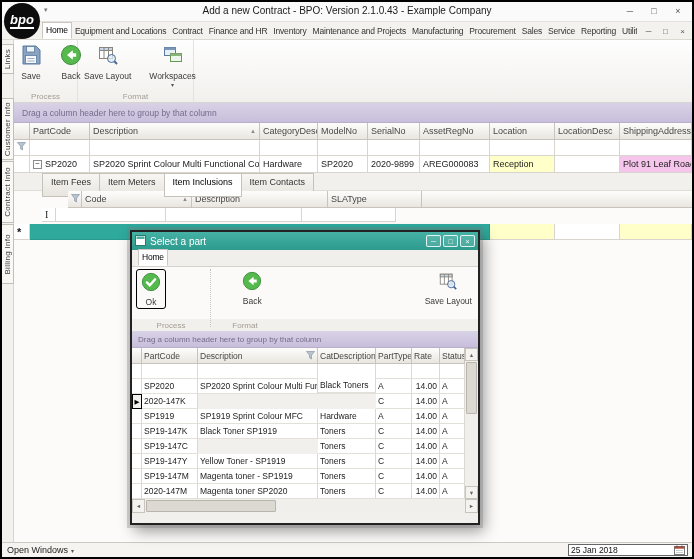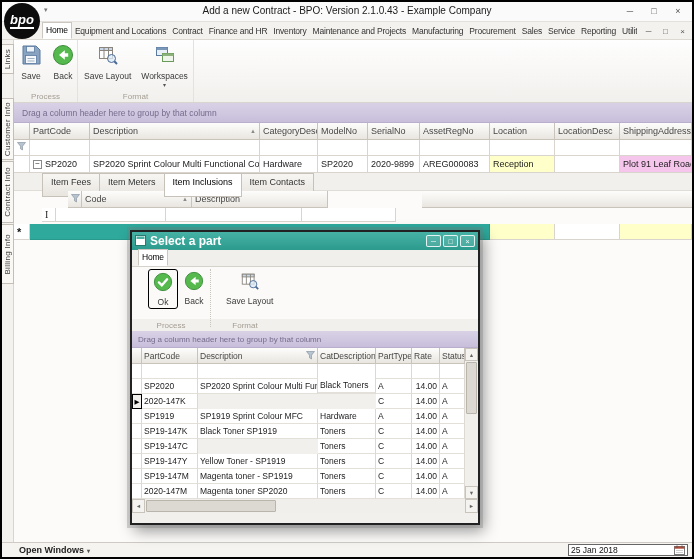--- a/index.html
+++ b/index.html
@@ -18,21 +18,21 @@
   
   .tabrow { position:absolute; left:0; top:20px; right:0; height:18px; background:#f4f2ef; border-bottom:1px solid #dcd8d2; display:flex; align-items:flex-end; padding-left:40px; overflow:hidden; }
   .rtab { font-size:8.5px; letter-spacing:-0.2px; padding:0 3px; line-height:15px; color:#333; white-space:nowrap; }
   .rtab.active { background:#fff; border:1px solid #cbc7c0; border-bottom-color:#fff; color:#000; }
   .mdi { position:absolute; top:21px; right:2px; height:16px; display:flex; gap:2px; align-items:center; background:#f4f2ef; z-index:3; padding-left:4px; }
   .mdi span { width:15px; text-align:center; font-size:8px; color:#555; }
 
   
   .ribbon { position:absolute; left:12px; top:38px; right:0; height:63px; background:linear-gradient(#fefefe,#f2f0ed); border-bottom:1px solid #d8d4ce; }
   .rgroup { position:absolute; top:0; height:62px; border-right:1px solid #e5e2dc; }
-  .btnrow { display:flex; padding:2px 2px 0 2px; gap:2px; }
+  .btnrow { display:flex; padding:2px 2px 0 2px; gap:10px;justify-content:space-between; }
   .bigbtn { display:flex; flex-direction:column; align-items:center; padding:2px 4px 1px 4px; border-radius:3px; }
   .bigbtn .bl { font-size:8.5px; color:#3a3a3a; margin-top:1px; white-space:nowrap; }
   .bigbtn .drop { font-size:6px; color:#555; }
   .bigbtn.focus { border:1px solid #000; }
   .glabel { position:absolute; bottom:1px; left:0; right:0; text-align:center; font-size:8px; color:#a39d93; }
 
   
   .sidebar { position:absolute; left:0; top:38px; width:12px; height:502px; background:#f4f2ef; border-right:1px solid #d8d4ce; }
   .vtab { position:absolute; left:0; width:12px; background:#faf8f5; border:1px solid #c3bfb6; border-left:none; display:flex; align-items:center; justify-content:center; }
   .vtab span { writing-mode:vertical-rl; transform:rotate(180deg); font-size:8px; color:#3e3e3e; letter-spacing:.3px; white-space:nowrap; }
@@ -56,29 +56,29 @@
   .dtstrip { position:absolute; left:12px; top:171px; width:678px; height:18px; background:#f2f0ec; border-bottom:1px solid #e0ddd7; }
   .dtabs { position:absolute; left:40px; top:171px; height:24px; display:flex; }
   .dtab { padding:0 8px; line-height:16px; font-size:9px; border:1px solid #c6c2ba; background:linear-gradient(#f8f6f3,#e8e5df); color:#333; margin-right:-1px; white-space:nowrap; }
   .dtab.active { background:#fff; color:#000; z-index:2; }
   .rowshdr { top:189px; height:17px;margin-left:26px; } .rowsins { top:206px; height:14px; }
   .s0{left:40px;width:14px} .s1{left:54px;width:110px} .s2{left:164px;width:136px} .s3{left:300px;width:94px} .s4{left:394px;width:296px}
   .insI { font-family:"Liberation Serif", serif; font-size:10px; color:#222; }
 
   
   .statusbar { position:absolute; left:0; right:0; bottom:0; height:15px; background:#f6f4f1; border-top:1px solid #cfcbc4; display:flex; align-items:center; }
-  .openwin { display:flex; align-items:center; gap:3px; padding-left:17px; font-size:9px; color:#222;font-weight:bold; }
+  .openwin { display:flex; align-items:center; gap:3px; padding-left:5px; font-size:9px; color:#222; }
   .openwin .drop { font-size:6px; color:#555; }
   .datefield { position:absolute; right:4px; top:1px; width:120px; height:12px; border:1px solid #666; background:#fff; display:flex; align-items:center; padding:0 2px; font-size:8.5px; color:#111; }
   .datefield .cal { margin-left:auto; display:flex; }
 
   
   .dialog { position:absolute; left:128px; top:228px; width:350px; height:295px; border:2px solid #222; background:#f2f0ed; z-index:20; box-shadow:0 0 0 3px rgba(120,120,120,.30), 4px 6px 14px rgba(0,0,0,.40); overflow:hidden; }
   .dtitle { position:absolute; left:0; top:0; right:0; height:18px; background:linear-gradient(#45b2a5,#2d9a8e); display:flex; align-items:center; padding:0 3px; gap:4px; }
-  .dtitle .t { color:#fff; font-size:12px; font-weight:bold; flex:1; }
+  .dtitle .t { color:#fff; font-size:10px; font-weight:normal; flex:1; }
   .dctl { display:flex; gap:2px; }
   .dctl span { width:15px; height:12px; border:1px solid rgba(255,255,255,.85); border-radius:2px; background:rgba(255,255,255,.12); display:flex; align-items:center; justify-content:center; font-size:7px; color:#fff; }
   .dtabstrip { position:absolute; left:0; top:18px; right:0; height:17px; background:#f1efec; border-bottom:1px solid #d5d1cb; display:flex; align-items:flex-end; padding-left:6px; }
   .dribbon { position:absolute; left:0; top:35px; right:0; height:52px; background:#fbfaf8; }
   .dglabels { position:absolute; left:0; top:87px; right:0; height:12px; }
   .dsep { position:absolute; left:78px; top:37px; height:58px; border-left:1px dotted #c9c5bd; }
   .dgpanel { position:absolute; left:0; top:99px; right:0; height:17px; background:linear-gradient(#d9d2e6,#c8bedb); border-bottom:1px solid #b9afcd; display:flex; align-items:center; padding-left:6px; font-size:8px; color:#746c8c; }
   .dgc { position:absolute; display:flex; align-items:center; padding:0 2px; font-size:8.5px; height:15px; background:#fff; border-right:1px solid #dcd8d2; border-bottom:1px solid #e3e0da; color:#1c1c1c; white-space:nowrap; overflow:hidden; }
   .dgh { height:16px; background:linear-gradient(#fdfdfc,#e9e6e0); border-right:1px solid #c8c4bc; border-bottom:1px solid #c8c4bc; color:#474747; }
   .d0{left:0;width:10px} .d1{left:10px;width:56px} .d2{left:66px;width:120px} .d3{left:186px;width:58px} .d4{left:244px;width:36px} .d5{left:280px;width:28px} .d6{left:308px;width:25px}
@@ -287,20 +287,23 @@
           <path d="M.5.5h8L5.5 4.2V8L3.5 6.8V4.2z" fill="#b7c3d0" stroke="#7e8c9a" stroke-width=".6"></path>
         </svg></span>
     </div>
   <div class="gc gh rowshdr s1">
       <span>Code</span>
       <span class="sort">▲</span>
     </div>
   <div class="gc gh rowshdr s2">
       <span>Description</span>
     </div>
+  <div class="gc gh rowshdr s3">
+      <span>SLAType</span>
+    </div>
   <div class="gc gh rowshdr s4"></div>
   <div class="gc rowsins s0">
       <span class="insI">I</span>
     </div>
   <div class="gc rowsins s1"></div>
   <div class="gc rowsins s2"></div>
   <div class="gc rowsins s3"></div>
 
   <div class="gc rowteal c0">
       <span class="star">*</span>
@@ -340,21 +343,21 @@
       <div class="dctl">
         <span>─</span>
         <span>□</span>
         <span>×</span>
       </div>
     </div>
     <div class="dtabstrip">
       <span class="rtab active">Home</span>
     </div>
     <div class="dribbon">
-      <div class="btnrow" style="padding-left:16px">
+      <div class="btnrow" style="padding-left:4px">
         <div class="bigbtn focus">
           <span><svg width="20" height="20" viewBox="0 0 22 22">
                 <circle cx="11" cy="11" r="9.5" fill="#56B94E" stroke="#3c8c3c"></circle>
                 <path d="M6.5 11.5 l3.2 3.2 L15.5 8" stroke="#fff" stroke-width="2.6" fill="none" stroke-linecap="round"></path>
               </svg></span>
           <span class="bl">Ok</span>
         </div>
         <div class="bigbtn">
           <span><svg width="20" height="20" viewBox="0 0 22 22">
                 <circle cx="11" cy="11" r="9.5" fill="#56B94E" stroke="#3c8c3c"></circle>

